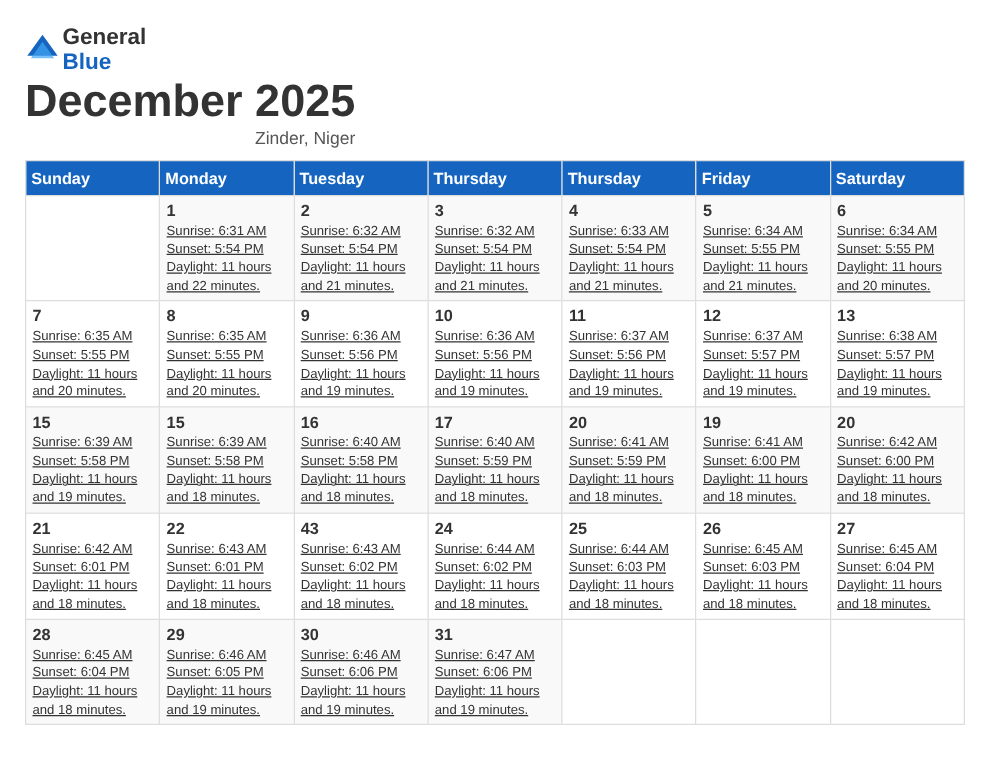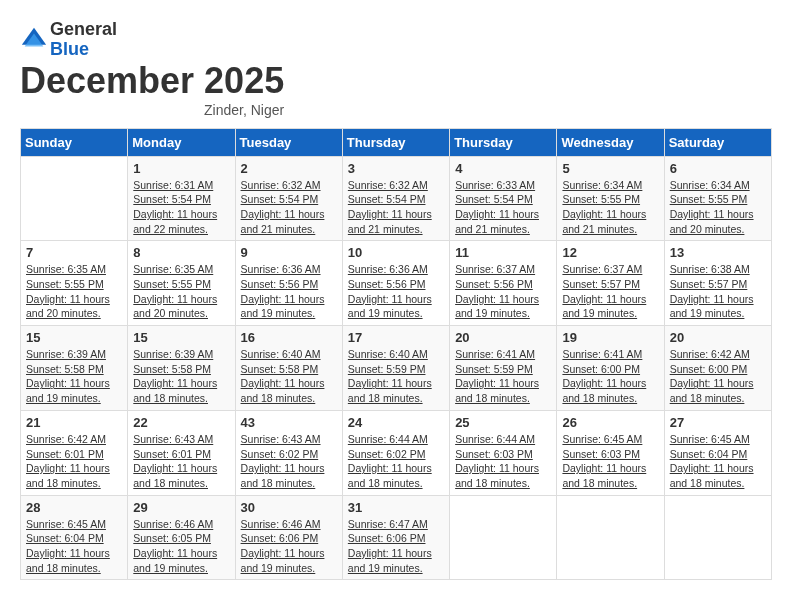--- a/index.html
+++ b/index.html
@@ -116,21 +116,21 @@
 </div>
 
 <table class="calendar">
   <thead>
     <tr>
     <th>Sunday</th>
         <th>Monday</th>
         <th>Tuesday</th>
         <th>Thursday</th>
         <th>Thursday</th>
-        <th>Wednesday</th>
+        <th>Friday</th>
         <th>Saturday</th>
       </tr>
   </thead>
   <tbody id="calendar-body">
   <tr>
         <td class="empty-cell"></td>
         <td>
           <div class="day-number">1</div>
           <div class="day-info">Sunrise: 6:31 AM<br>Sunset: 5:54 PM<br>Daylight: 11 hours and 22 minutes.</div>
         </td>

